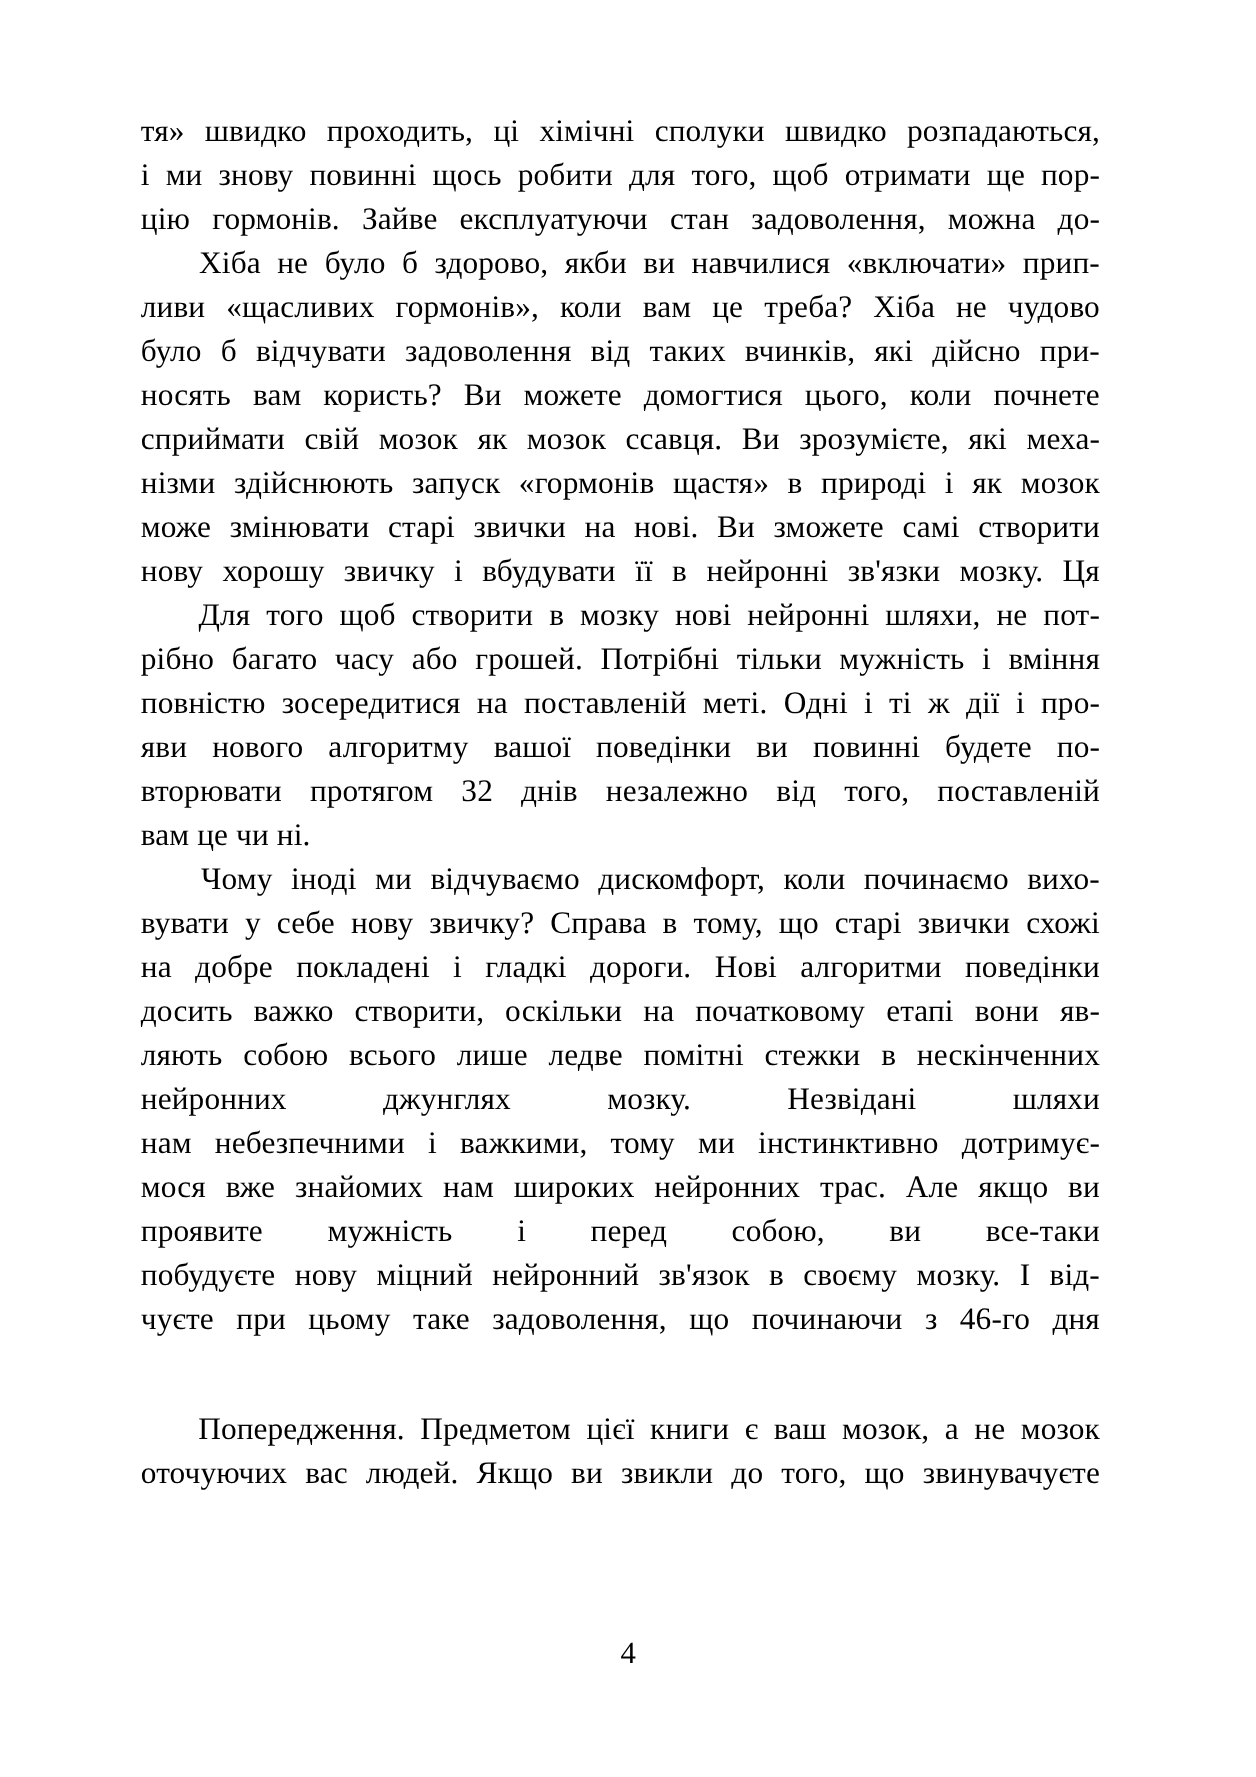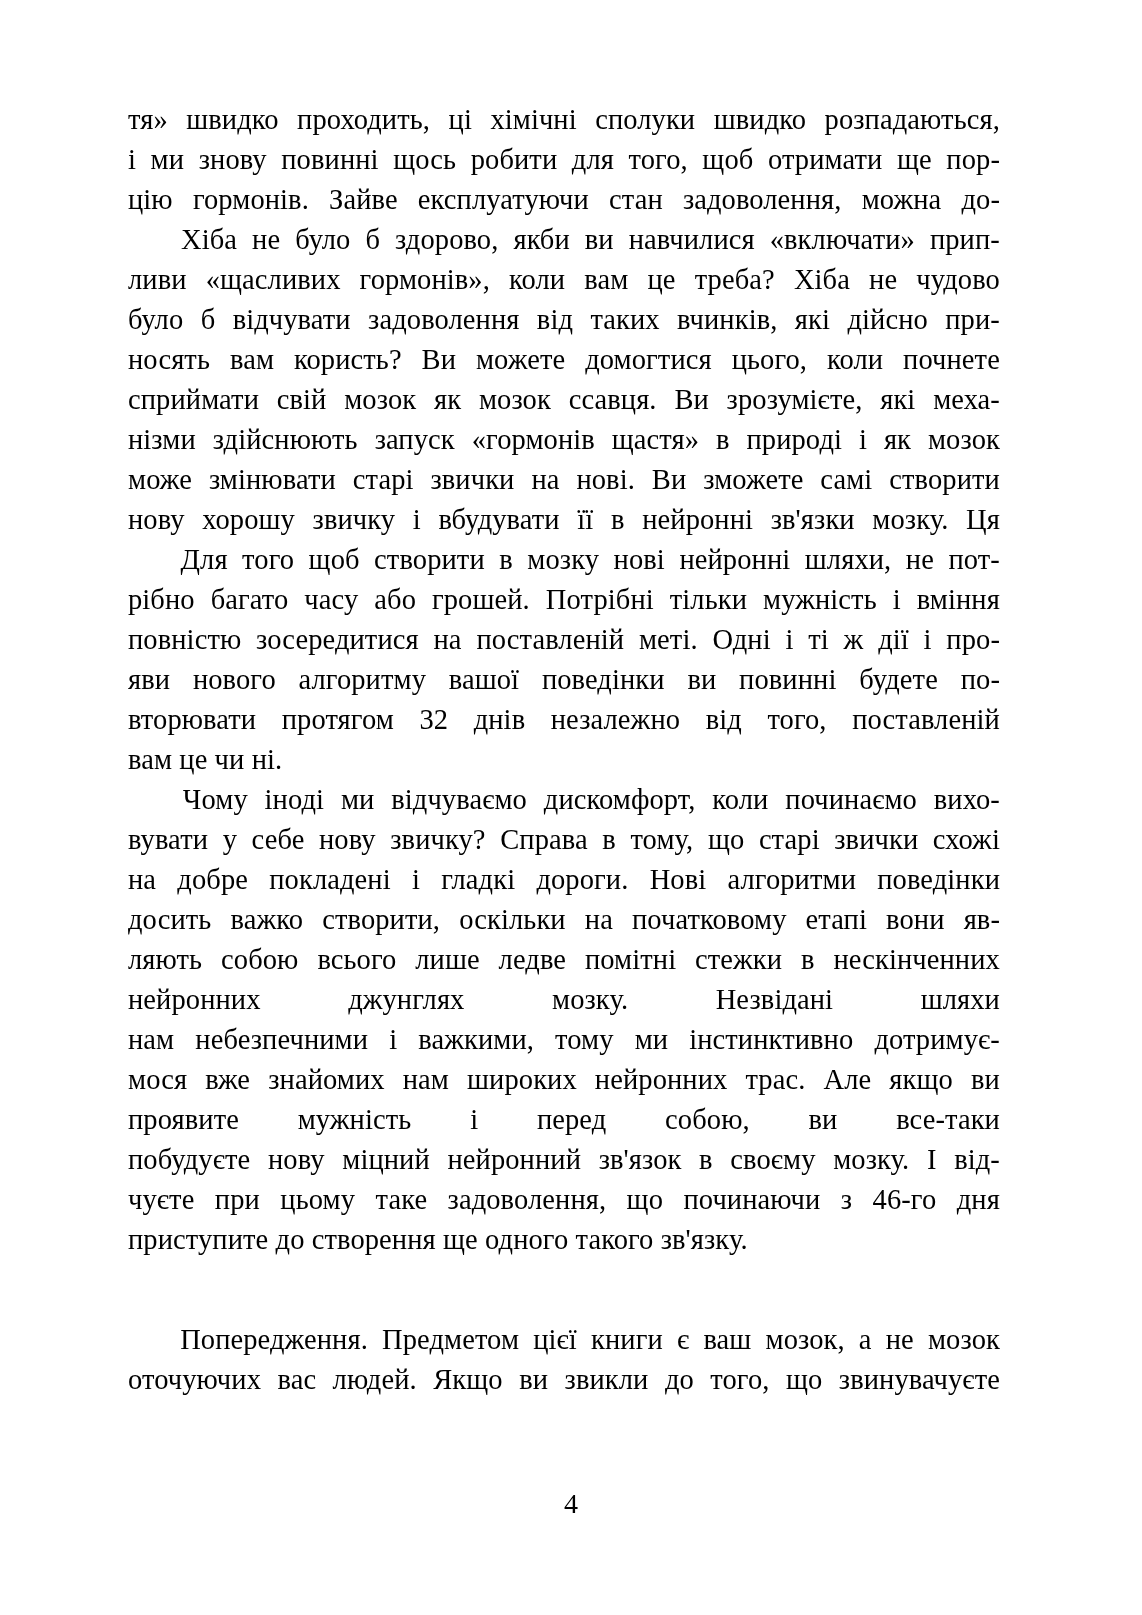--- a/index.html
+++ b/index.html
@@ -109,21 +109,20 @@
         <div class="line justify"><span class="w">вувати</span><span class="w">у</span><span class="w">себе</span><span class="w">нову</span><span class="w">звичку?</span><span class="w">Справа</span><span class="w">в</span><span class="w">тому,</span><span class="w">що</span><span class="w">старі</span><span class="w">звички</span><span class="w">схожі</span></div>
         <div class="line justify"><span class="w">на</span><span class="w">добре</span><span class="w">покладені</span><span class="w">і</span><span class="w">гладкі</span><span class="w">дороги.</span><span class="w">Нові</span><span class="w">алгоритми</span><span class="w">поведінки</span></div>
         <div class="line justify"><span class="w">досить</span><span class="w">важко</span><span class="w">створити,</span><span class="w">оскільки</span><span class="w">на</span><span class="w">початковому</span><span class="w">етапі</span><span class="w">вони</span><span class="w">яв-</span></div>
         <div class="line justify"><span class="w">ляють</span><span class="w">собою</span><span class="w">всього</span><span class="w">лише</span><span class="w">ледве</span><span class="w">помітні</span><span class="w">стежки</span><span class="w">в</span><span class="w">нескінченних</span></div>
         <div class="line justify"><span class="w">нейронних</span><span class="w">джунглях</span><span class="w">мозку.</span><span class="w">Незвідані</span><span class="w">шляхи</span></div>
         <div class="line justify"><span class="w">нам</span><span class="w">небезпечними</span><span class="w">і</span><span class="w">важкими,</span><span class="w">тому</span><span class="w">ми</span><span class="w">інстинктивно</span><span class="w">дотримує-</span></div>
         <div class="line justify"><span class="w">мося</span><span class="w">вже</span><span class="w">знайомих</span><span class="w">нам</span><span class="w">широких</span><span class="w">нейронних</span><span class="w">трас.</span><span class="w">Але</span><span class="w">якщо</span><span class="w">ви</span></div>
         <div class="line justify"><span class="w">проявите</span><span class="w">мужність</span><span class="w">і</span><span class="w">перед</span><span class="w">собою,</span><span class="w">ви</span><span class="w">все-таки</span></div>
         <div class="line justify"><span class="w">побудуєте</span><span class="w">нову</span><span class="w">міцний</span><span class="w">нейронний</span><span class="w">зв'язок</span><span class="w">в</span><span class="w">своєму</span><span class="w">мозку.</span><span class="w">І</span><span class="w">від-</span></div>
         <div class="line justify"><span class="w">чуєте</span><span class="w">при</span><span class="w">цьому</span><span class="w">таке</span><span class="w">задоволення,</span><span class="w">що</span><span class="w">починаючи</span><span class="w">з</span><span class="w">46-го</span><span class="w">дня</span></div>
-        <div class="line flush"><span class="w">приступите до створення ще одного такого зв'язку.</span></div>
       </div>
       <div class="para-gap"></div>
       <div>
         <div class="line justify"><span class="indent"></span><span class="w">Попередження.</span><span class="w">Предметом</span><span class="w">цієї</span><span class="w">книги</span><span class="w">є</span><span class="w">ваш</span><span class="w">мозок,</span><span class="w">а</span><span class="w">не</span><span class="w">мозок</span></div>
         <div class="line justify"><span class="w">оточуючих</span><span class="w">вас</span><span class="w">людей.</span><span class="w">Якщо</span><span class="w">ви</span><span class="w">звикли</span><span class="w">до</span><span class="w">того,</span><span class="w">що</span><span class="w">звинувачуєте</span></div>
       </div>
     </div>
 
   <div id="page-number">4</div>
 

